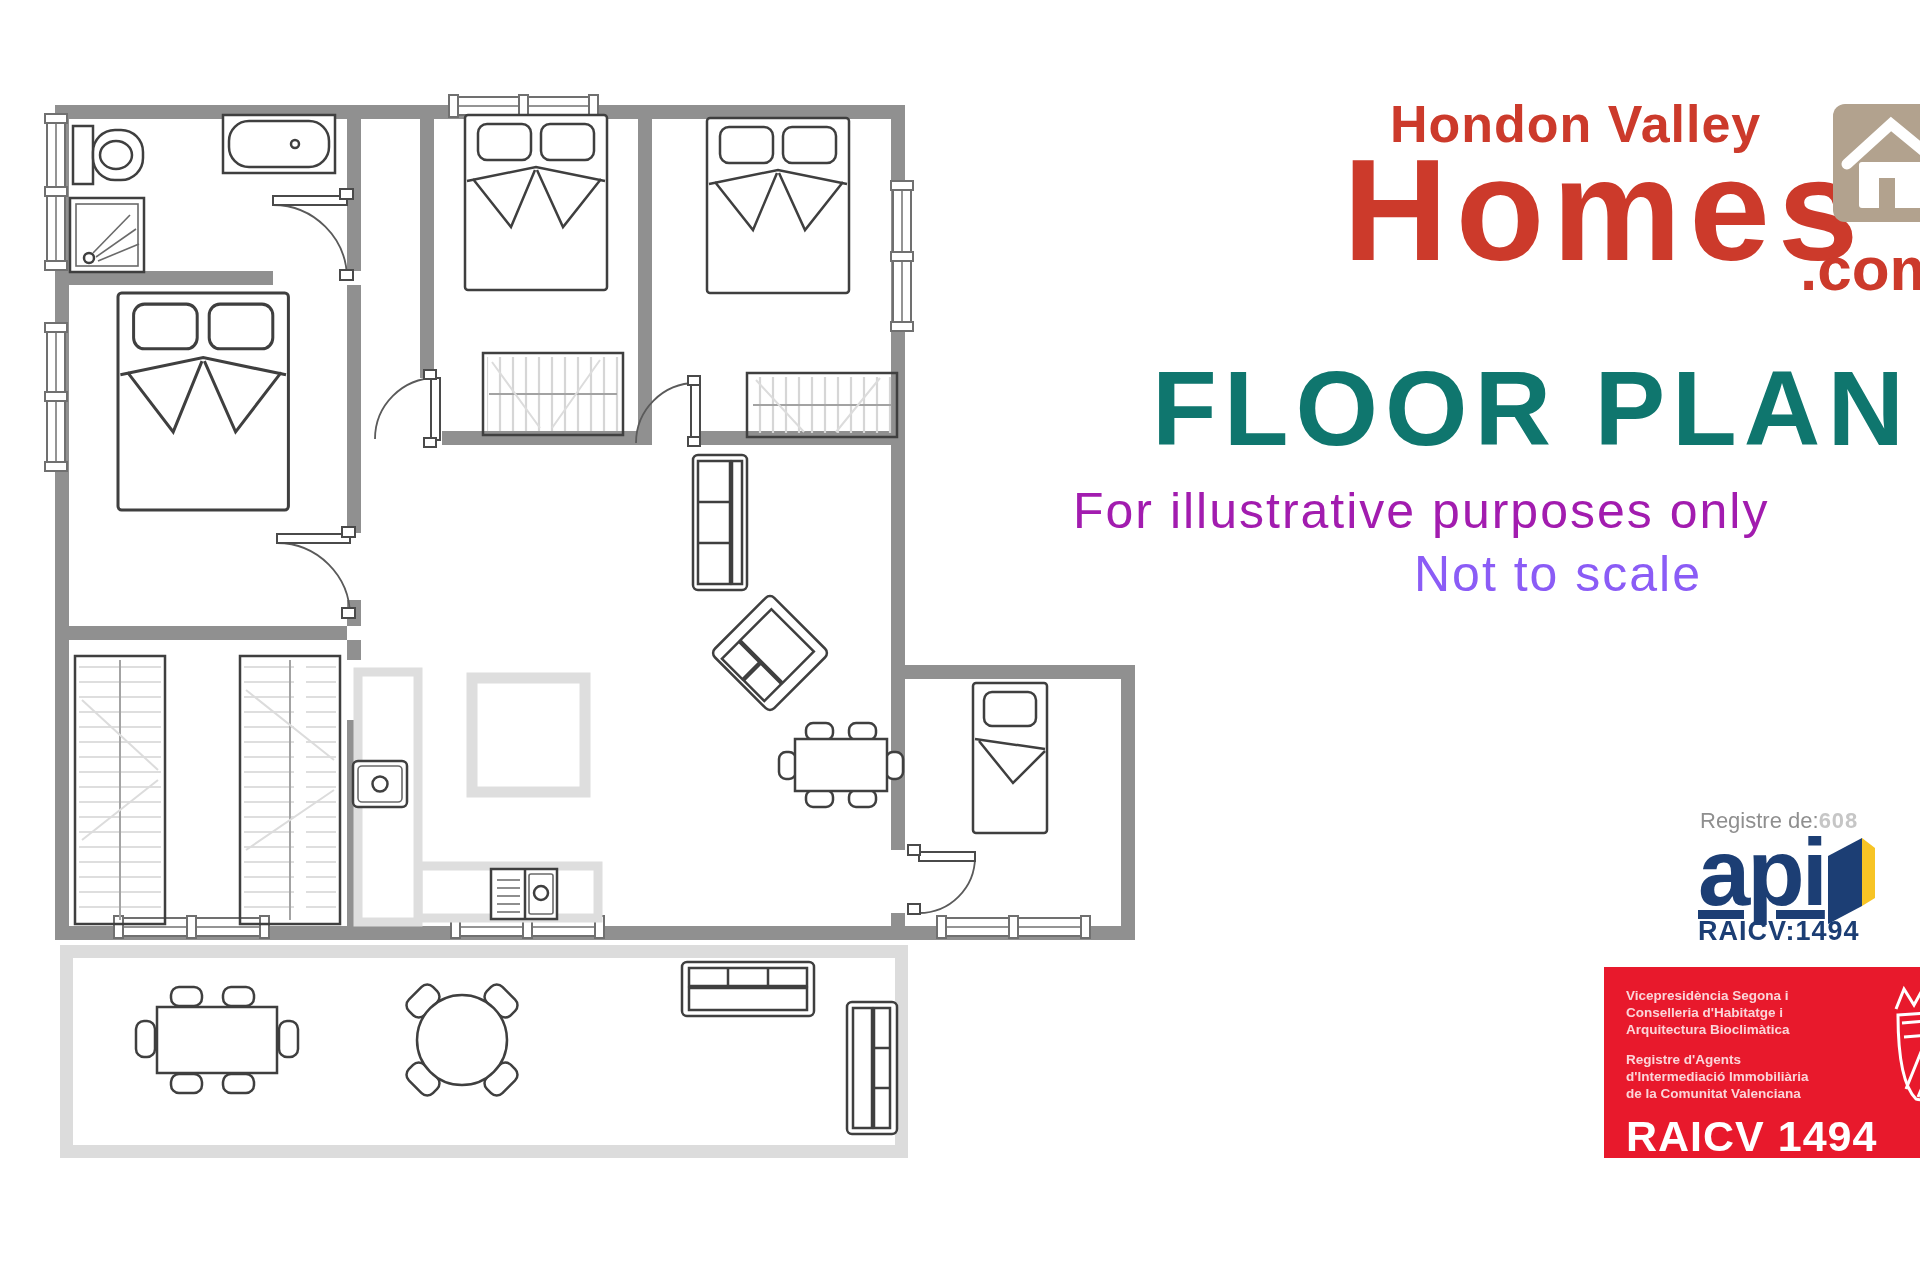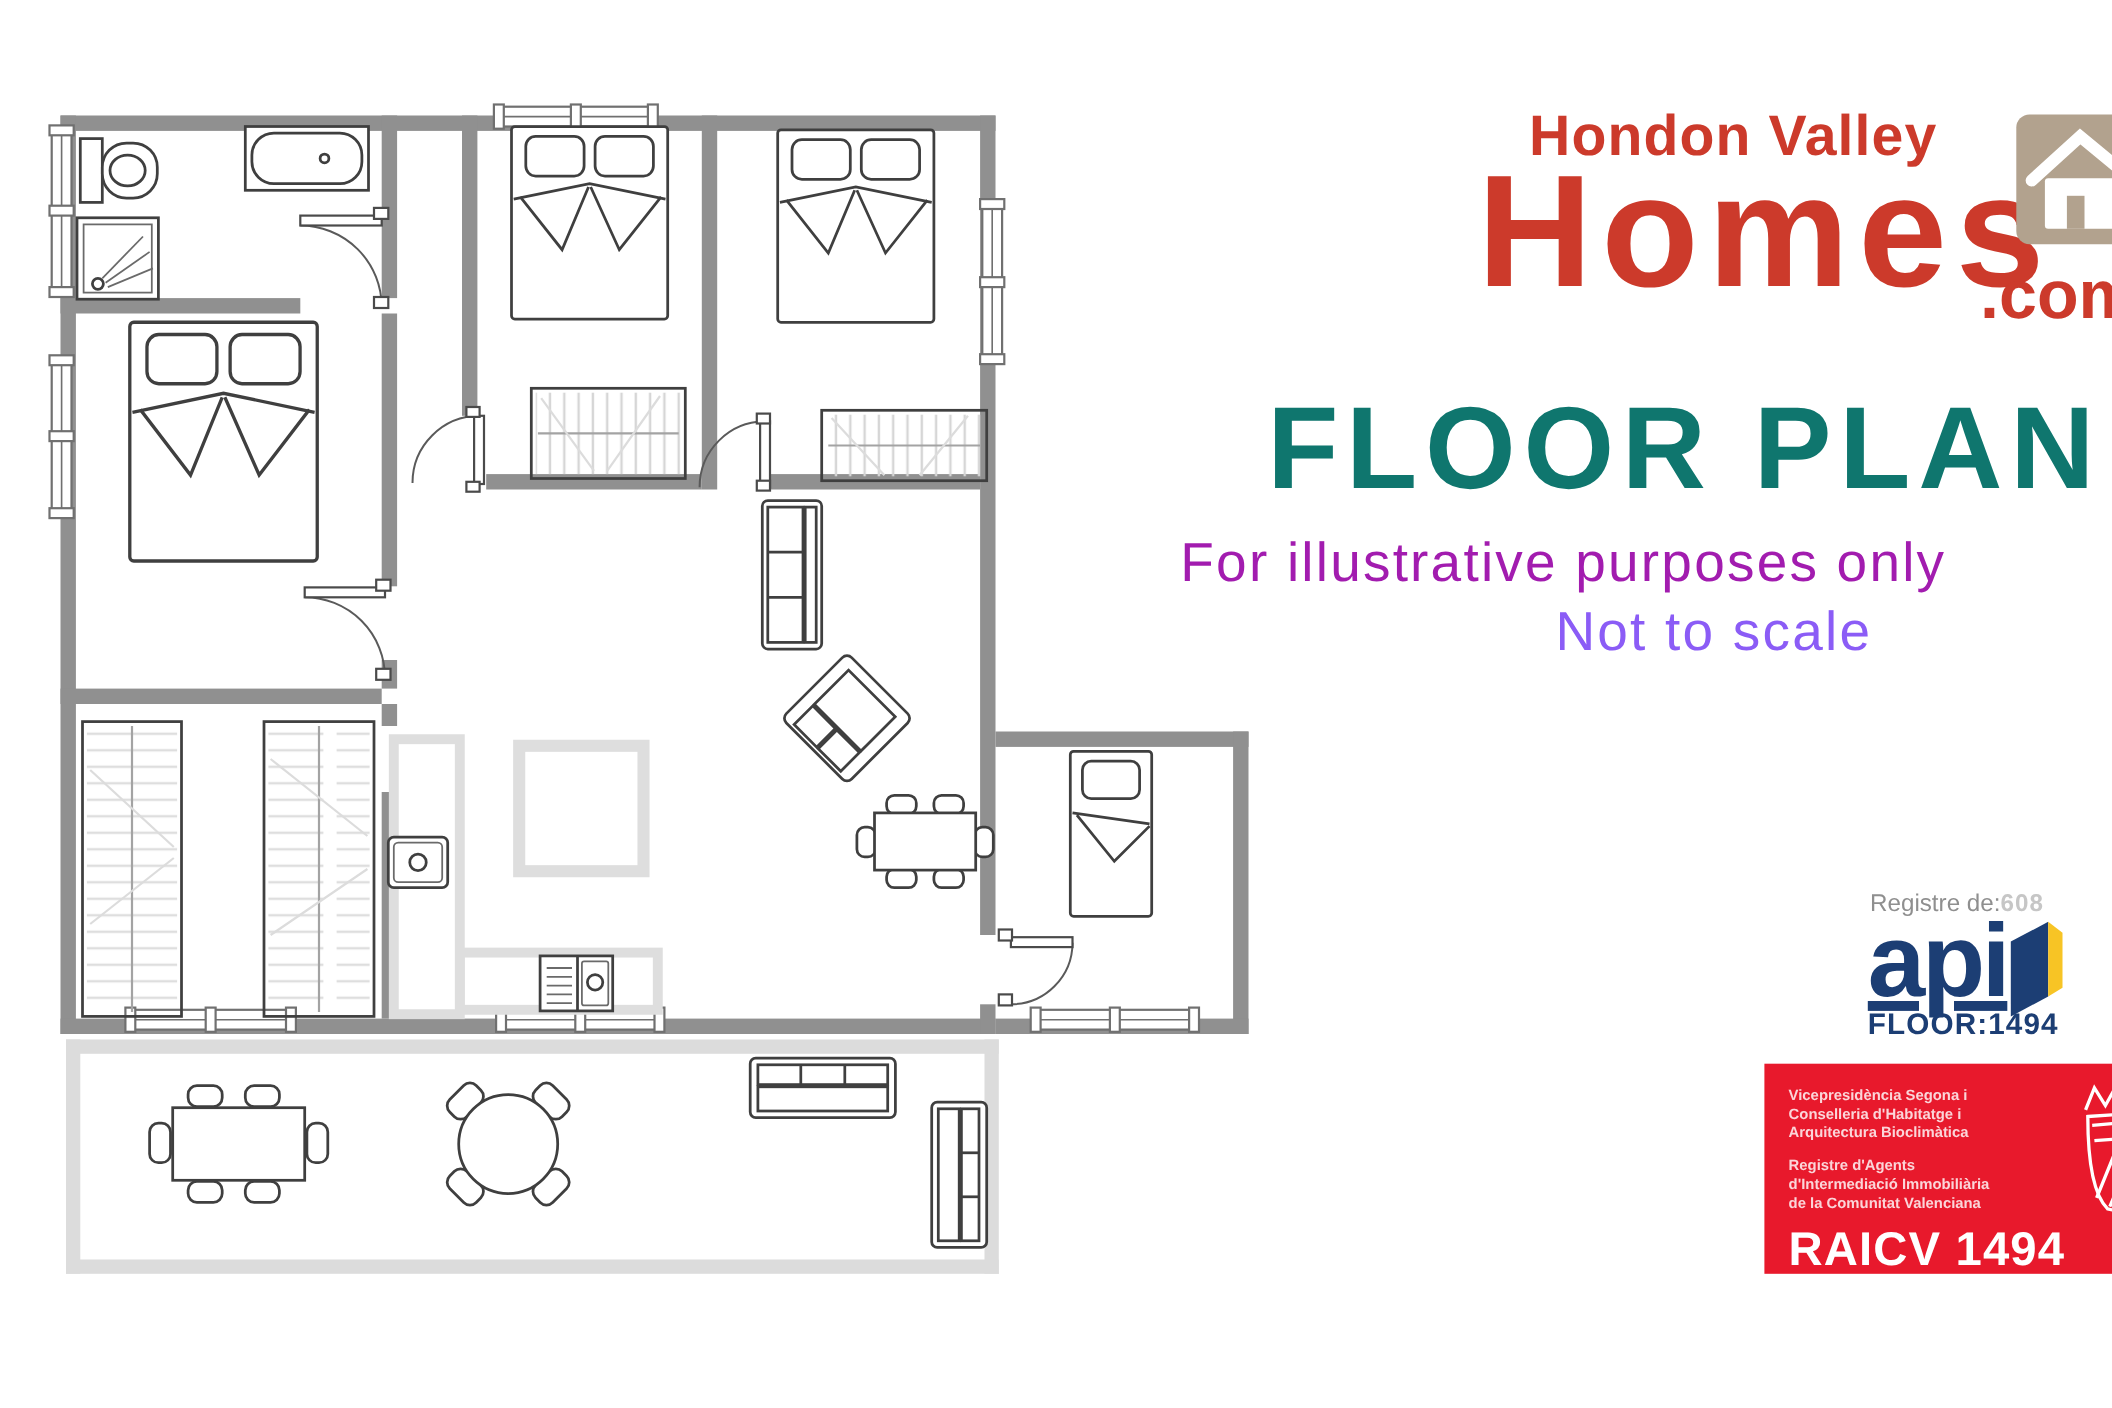--- a/index.html
+++ b/index.html
@@ -328,21 +328,21 @@
 <div class="abs" id="miembro">
   <span>Registre de:</span><span class="num">608</span>
 </div>
 <div class="abs" id="api-text">api</div>
 <div class="abs" id="api-door">
   <svg width="60" height="94" viewBox="0 0 60 94">
     <polygon points="6,22 40,4 40,72 6,90" fill="#1c3e74"></polygon>
     <polygon points="40,4 53,14 53,64 40,72" fill="#f7c425"></polygon>
   </svg>
 </div>
-<div class="abs" id="raicv-line">FLOOR:1494</div>
+<div class="abs" id="raicv-line">RAICV:1494</div>
 
 <div class="abs" id="red-badge">
   <div class="small">Vicepresidència Segona i</div>
   <div class="small">Conselleria d'Habitatge i</div>
   <div class="small">Arquitectura Bioclimàtica</div>
   <div class="gap"></div>
   <div class="small">Registre d'Agents</div>
   <div class="small">d'Intermediació Immobiliària</div>
   <div class="small">de la Comunitat Valenciana</div>
   <div class="big">RAICV 1494</div>

